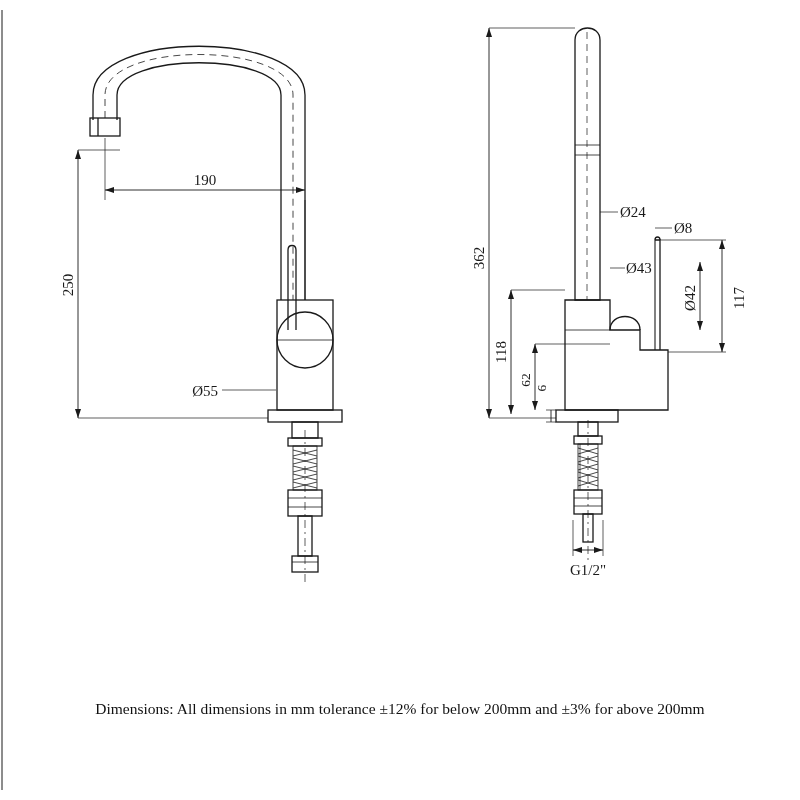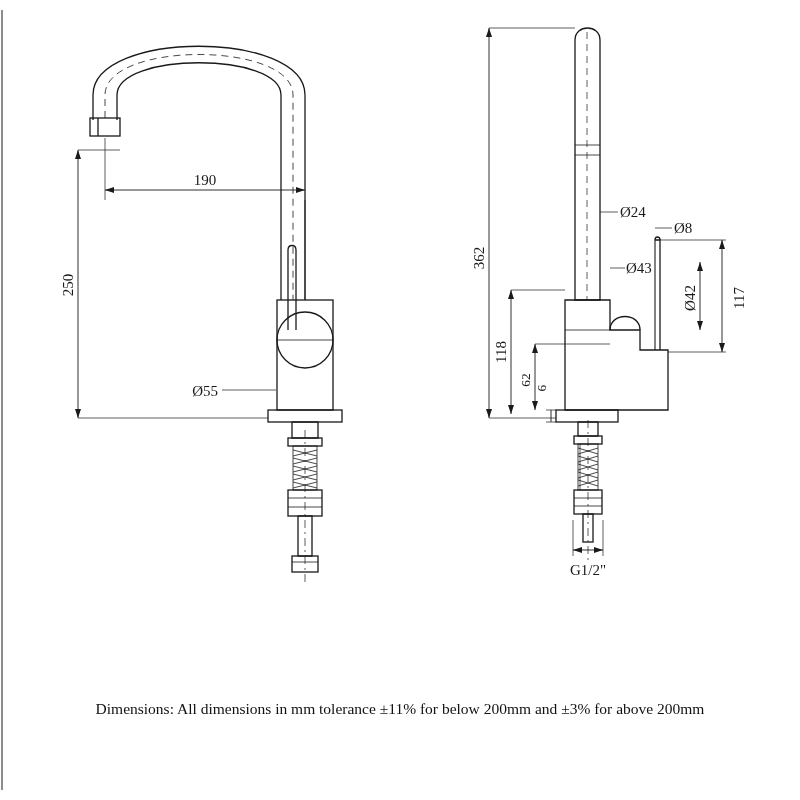--- a/index.html
+++ b/index.html
@@ -215,13 +215,13 @@
     <text class="dimtext" x="620" y="217" text-anchor="start">Ø24</text>
     <text class="dimtext" x="674" y="233" text-anchor="start">Ø8</text>
     <text class="dimtext" x="626" y="273" text-anchor="start">Ø43</text>
     <text class="dimtext" x="695" y="298" text-anchor="middle" transform="rotate(-90 695 298)">Ø42</text>
     <text class="dimtext" x="744" y="298" text-anchor="middle" transform="rotate(-90 744 298)">117</text>
     <text class="dimtext" x="588" y="575" text-anchor="middle">G1/2"</text>
   </g>
 
 </svg>
 
-<div class="note">Dimensions: All dimensions in mm tolerance ±11% for below 200mm and ±3% for above 200mm</div>
+<div class="note">Dimensions: All dimensions in mm tolerance ±12% for below 200mm and ±3% for above 200mm</div>
 
 </body></html>

